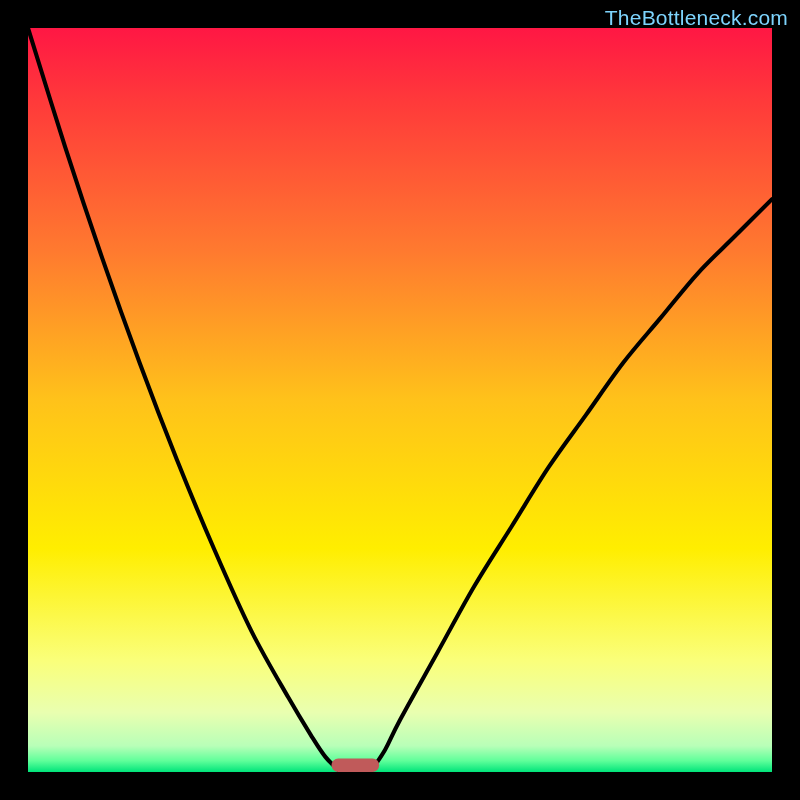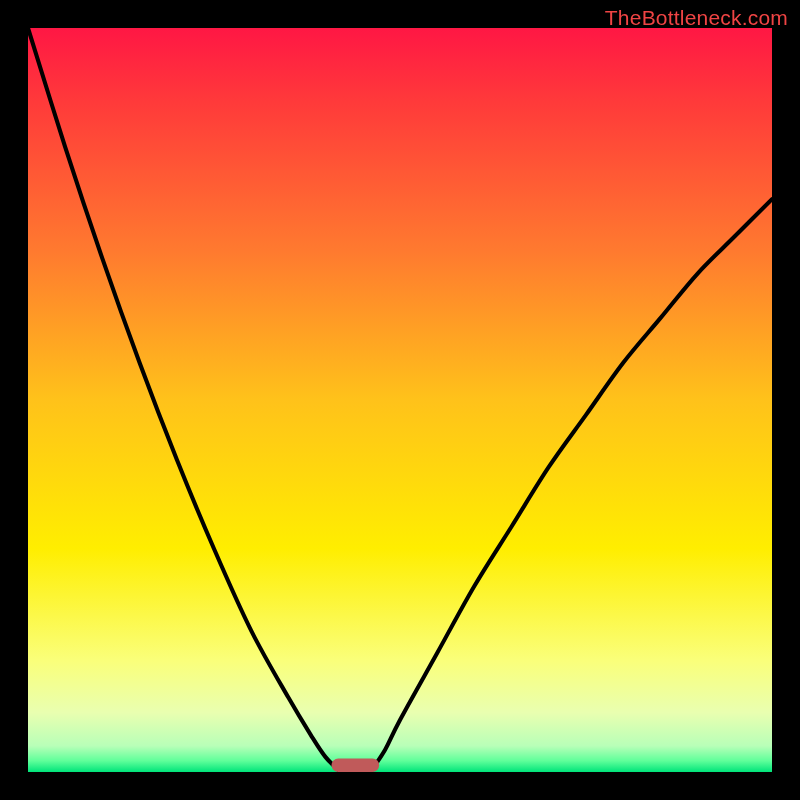--- a/index.html
+++ b/index.html
@@ -14,21 +14,21 @@
   .outer {
     position: relative;
     width: 800px;
     height: 800px;
     background: #000;
   }
   .watermark {
     position: absolute;
     top: 6px;
     right: 12px;
-    color: #ef4444;
+    color: #7dd3fc;
     font-size: 21px;
     letter-spacing: 0.2px;
     z-index: 10;
   }
   svg {
     position: absolute;
     left: 28px;
     top: 28px;
     width: 744px;
     height: 744px;

